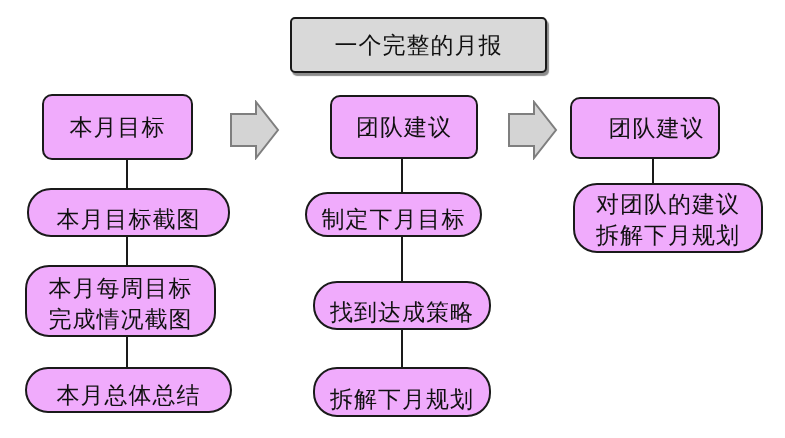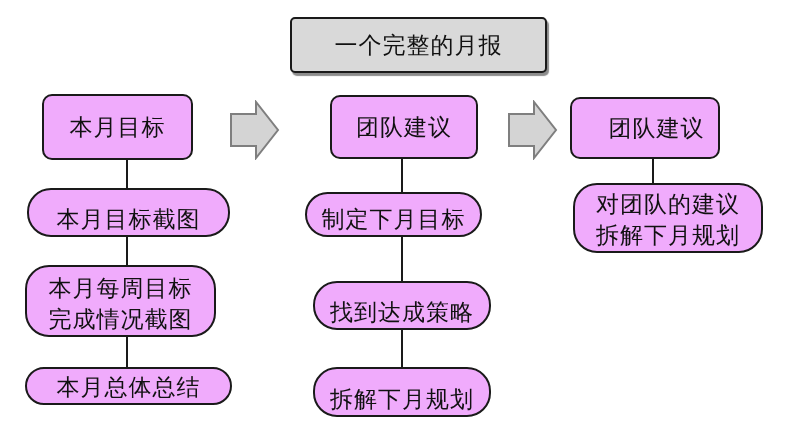--- a/index.html
+++ b/index.html
@@ -57,21 +57,21 @@
   <div class="conn" style="left:126px; top:160px; height:28px;"></div>
   <div class="box child" style="left:27px; top:188px; width:203px; height:49px;">
     <span class="line">本月目标截图</span>
   </div>
   <div class="conn" style="left:126px; top:237px; height:28px;"></div>
   <div class="box child" style="left:25px; top:265px; width:191px; height:72px;">
     <span class="line">本月每周目标</span>
     <span class="line">完成情况截图</span>
   </div>
   <div class="conn" style="left:126px; top:337px; height:30px;"></div>
-  <div class="box child" style="left:25px; top:367px; width:207px; height:38px;">
+  <div class="box child" style="left:25px; top:367px; width:207px; height:46px;">
     <span class="line">本月总体总结</span>
   </div>
 
   <svg class="arrow" style="left:230px; top:100px;" width="50" height="60" viewBox="0 0 50 60" aria-hidden="true">
     <polygon points="1,14 26,14 26,2 48,30 26,58 26,46 1,46" fill="#d4d4d4" stroke="#7f7f7f" stroke-width="2" stroke-linejoin="miter"></polygon>
   </svg>
 
   <div class="box hdr" style="left:330px; top:95px; width:148px; height:64px;">
     <span class="line">团队建议</span>
   </div>

